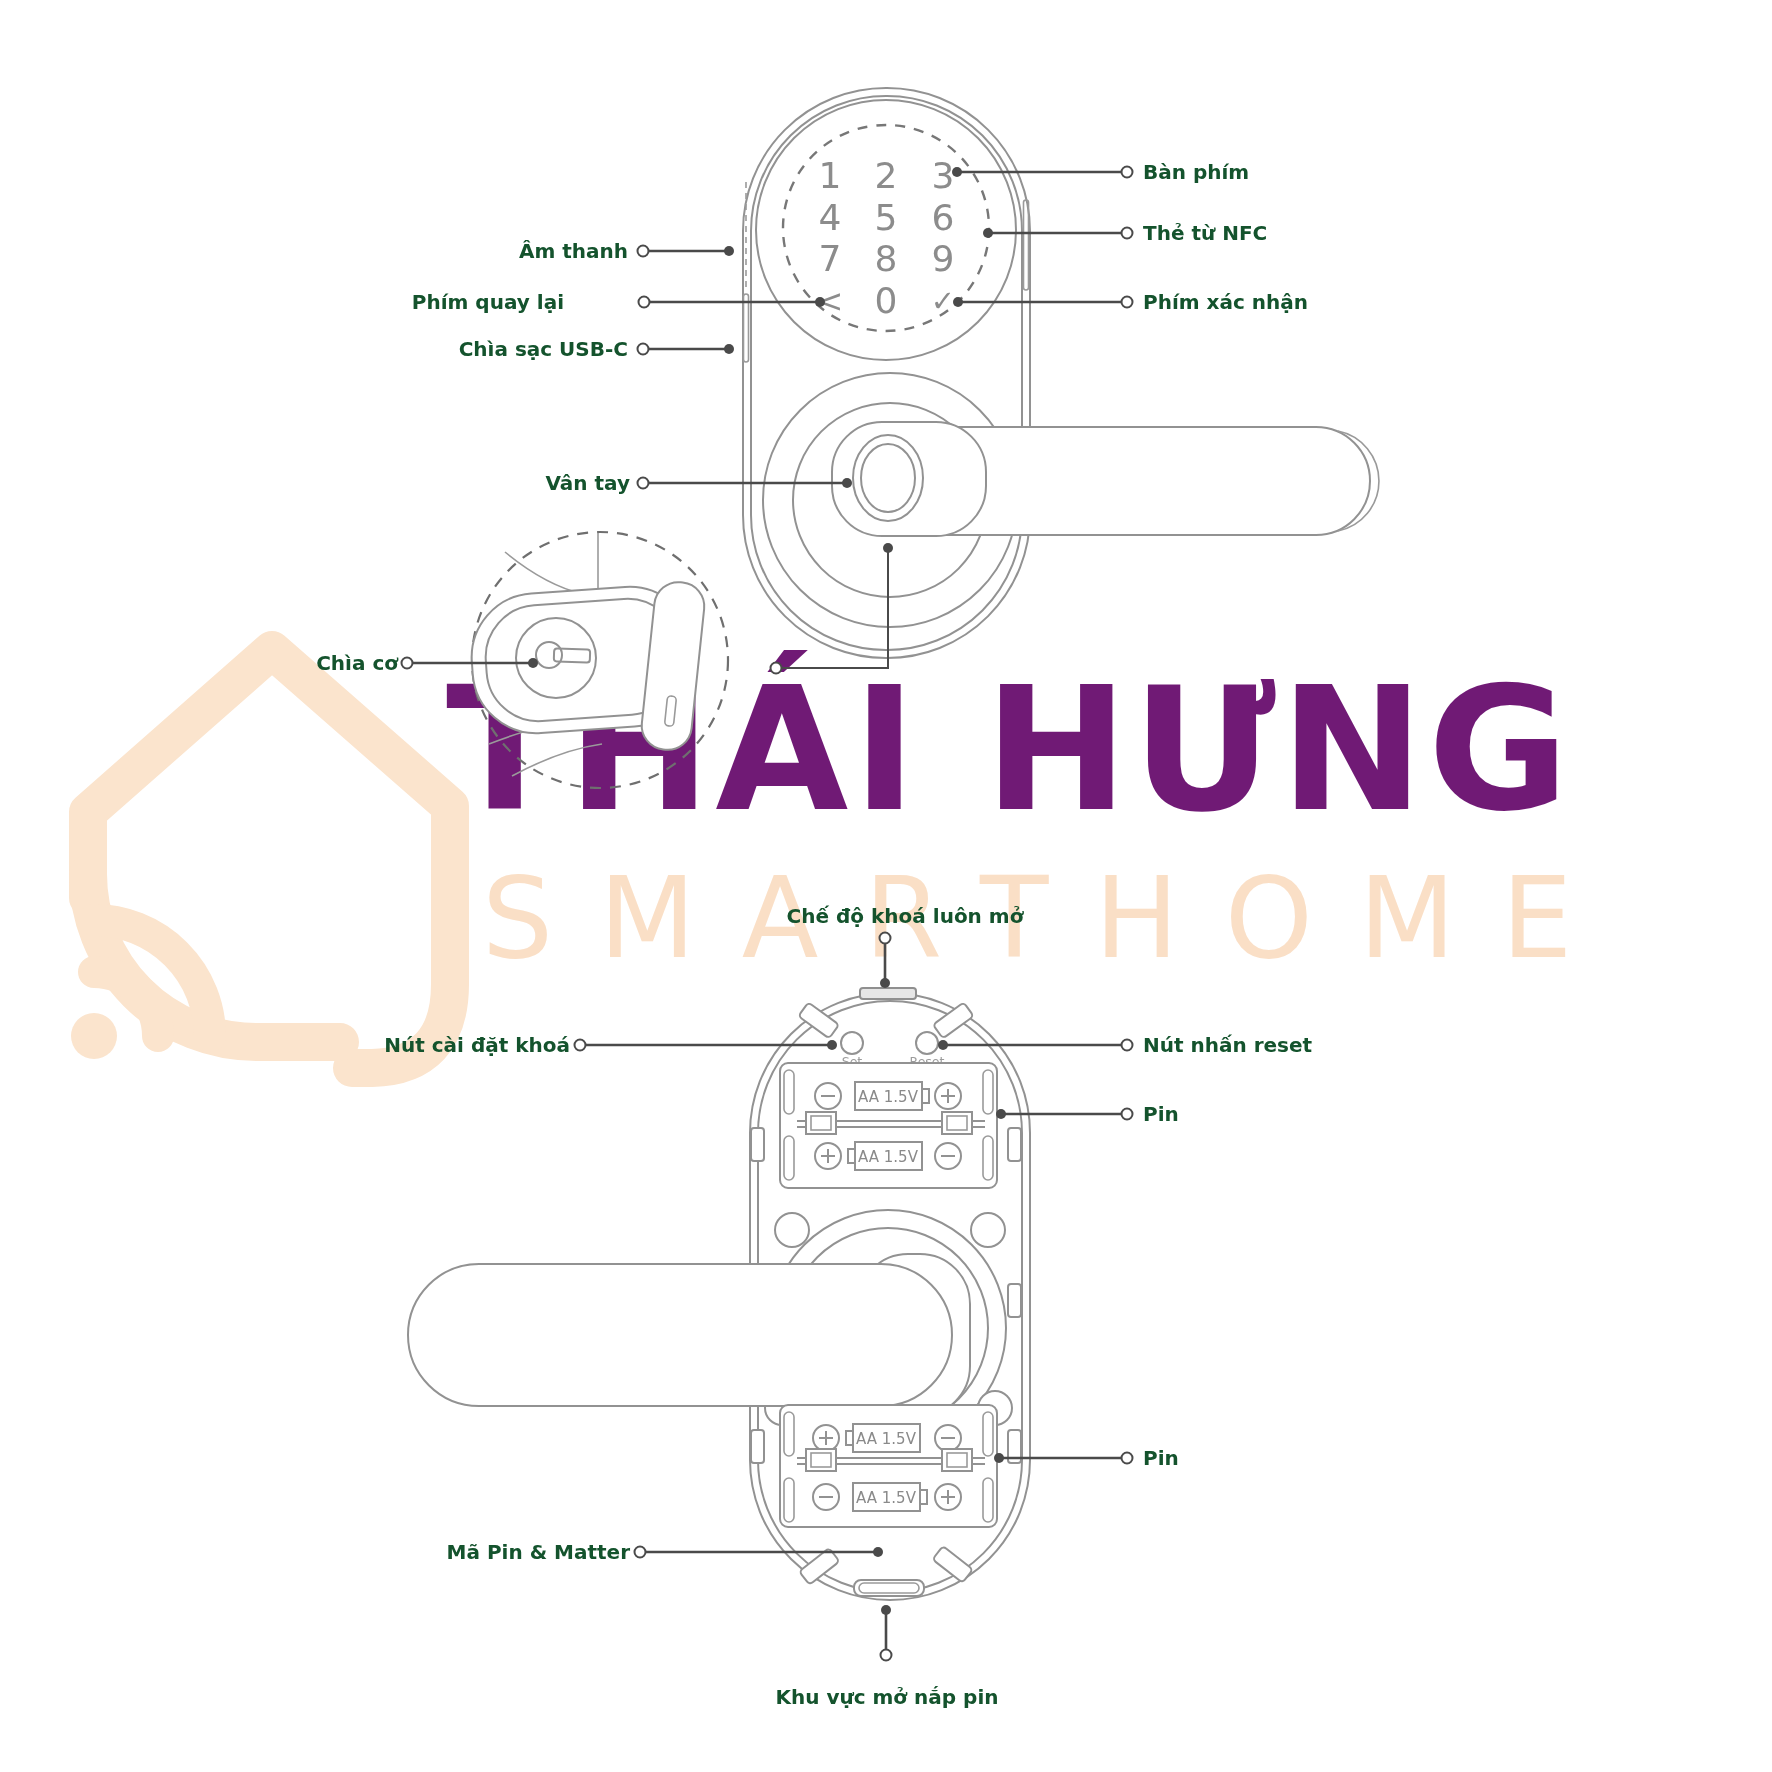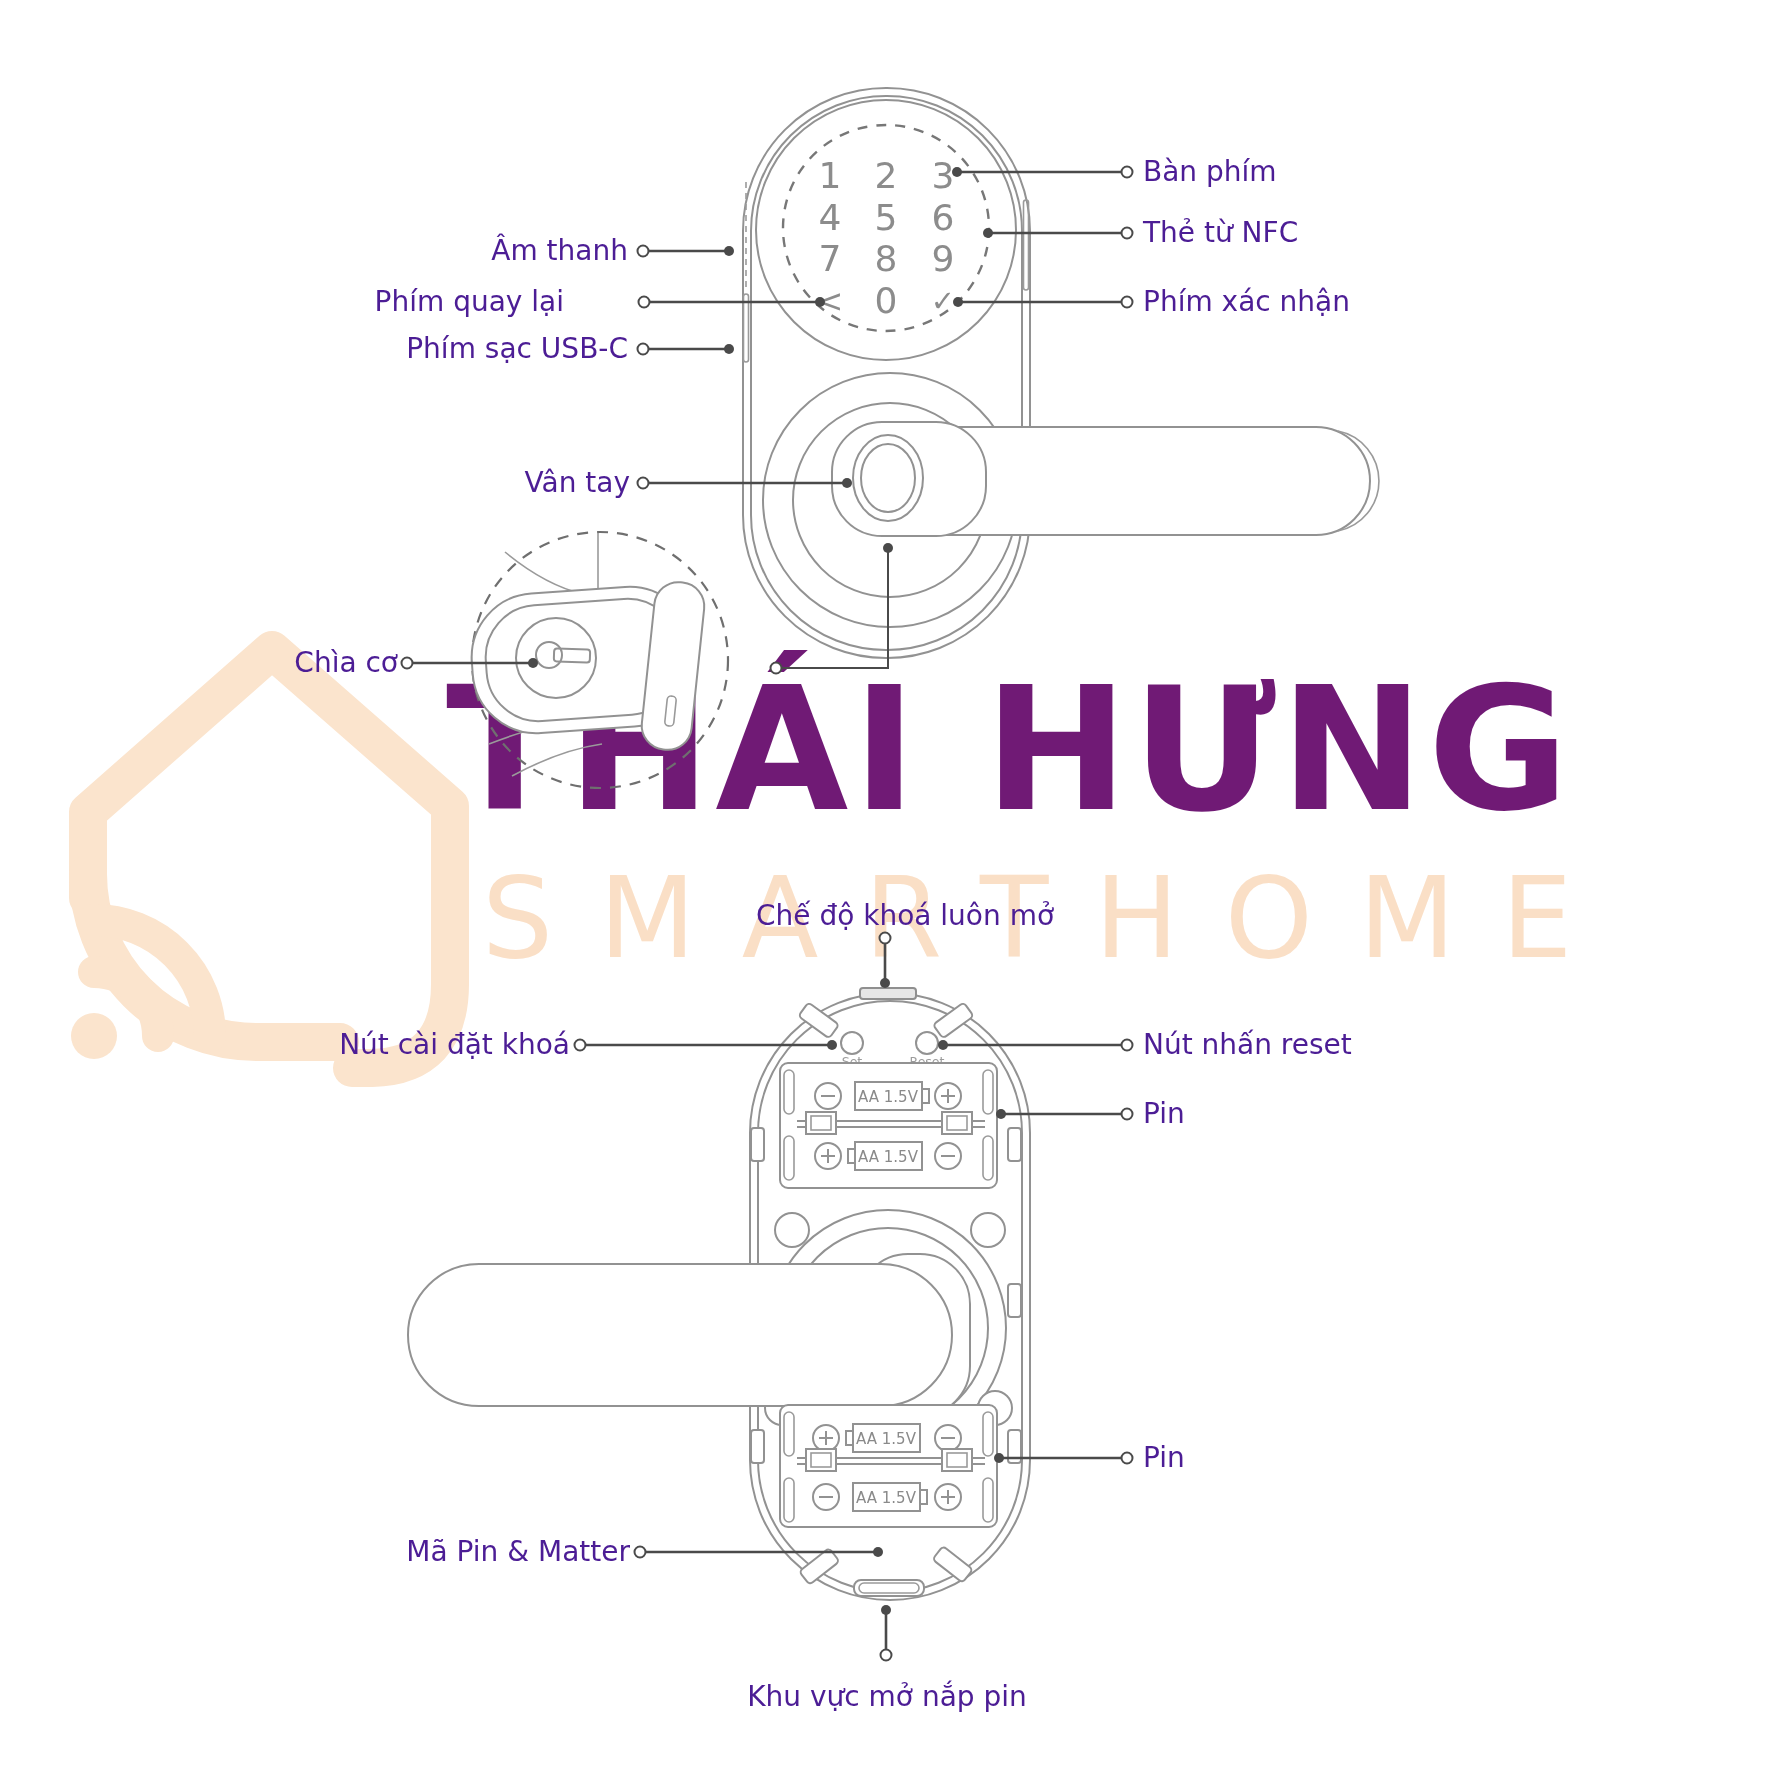--- a/index.html
+++ b/index.html
@@ -5,21 +5,21 @@
   html,body{margin:0;padding:0;background:#fff;}
   .canvas{position:relative;width:1772px;height:1772px;background:#fff;overflow:hidden;
           font-family:"DejaVu Sans","Liberation Sans",sans-serif;}
   
   .wm1{position:absolute;left:446px;top:664px;font-size:172px;font-weight:bold;
        color:#701a75;letter-spacing:4px;white-space:nowrap;z-index:0;line-height:1;}
   .wm2{position:absolute;left:482px;top:862px;font-size:112px;font-weight:normal;
        color:#fadfc6;letter-spacing:46px;white-space:nowrap;z-index:0;line-height:1;}
   svg.art{position:absolute;left:0;top:0;z-index:1;}
   
-  .lbl{position:absolute;font-size:28px;color:#4c1d95;line-height:36px;white-space:nowrap;z-index:3;}
+  .lbl{position:absolute;font-size:20px;color:#14532d;line-height:36px;white-space:nowrap;z-index:3;font-weight:bold;}
   .lbl.r{text-align:center;}
   .lbl.c{transform:translateX(-50%);}
   
   .ln{fill:none;stroke:#929292;stroke-width:2;}
   .lnf{fill:#ffffff;stroke:#929292;stroke-width:2;}
   .thin{fill:none;stroke:#9a9a9a;stroke-width:1.6;}
   .ld{stroke:#4a4a4a;stroke-width:2.6;fill:none;}
   .dot{fill:#4a4a4a;stroke:none;}
   .oc{fill:#ffffff;stroke:#4a4a4a;stroke-width:2;}
   .dig{fill:#8c8c8c;font-size:36px;text-anchor:middle;}
@@ -263,21 +263,21 @@
       <circle class="dot" cx="886" cy="1610" r="5"></circle>
       <circle class="oc" cx="886" cy="1655" r="5.5"></circle>
     </g>
   </svg>
 
   <div class="lbl" style="left:1143px;top:154px">Bàn phím</div>
   <div class="lbl" style="left:1143px;top:215px">Thẻ từ NFC</div>
   <div class="lbl" style="left:1143px;top:284px">Phím xác nhận</div>
   <div class="lbl r" style="right:1144px;top:233px">Âm thanh</div>
   <div class="lbl r" style="right:1208px;top:284px">Phím quay lại</div>
-  <div class="lbl r" style="right:1144px;top:331px">Phím sạc USB-C</div>
+  <div class="lbl r" style="right:1144px;top:331px">Chìa sạc USB-C</div>
   <div class="lbl r" style="right:1142px;top:465px">Vân tay</div>
   <div class="lbl r" style="right:1374px;top:645px">Chìa cơ</div>
 
   <div class="lbl c" style="left:905px;top:898px">Chế độ khoá luôn mở</div>
   <div class="lbl r" style="right:1202px;top:1027px">Nút cài đặt khoá</div>
   <div class="lbl" style="left:1143px;top:1027px">Nút nhấn reset</div>
   <div class="lbl" style="left:1143px;top:1096px">Pin</div>
   <div class="lbl" style="left:1143px;top:1440px">Pin</div>
   <div class="lbl r" style="right:1142px;top:1534px">Mã Pin &amp; Matter</div>
   <div class="lbl c" style="left:887px;top:1679px">Khu vực mở nắp pin</div>

